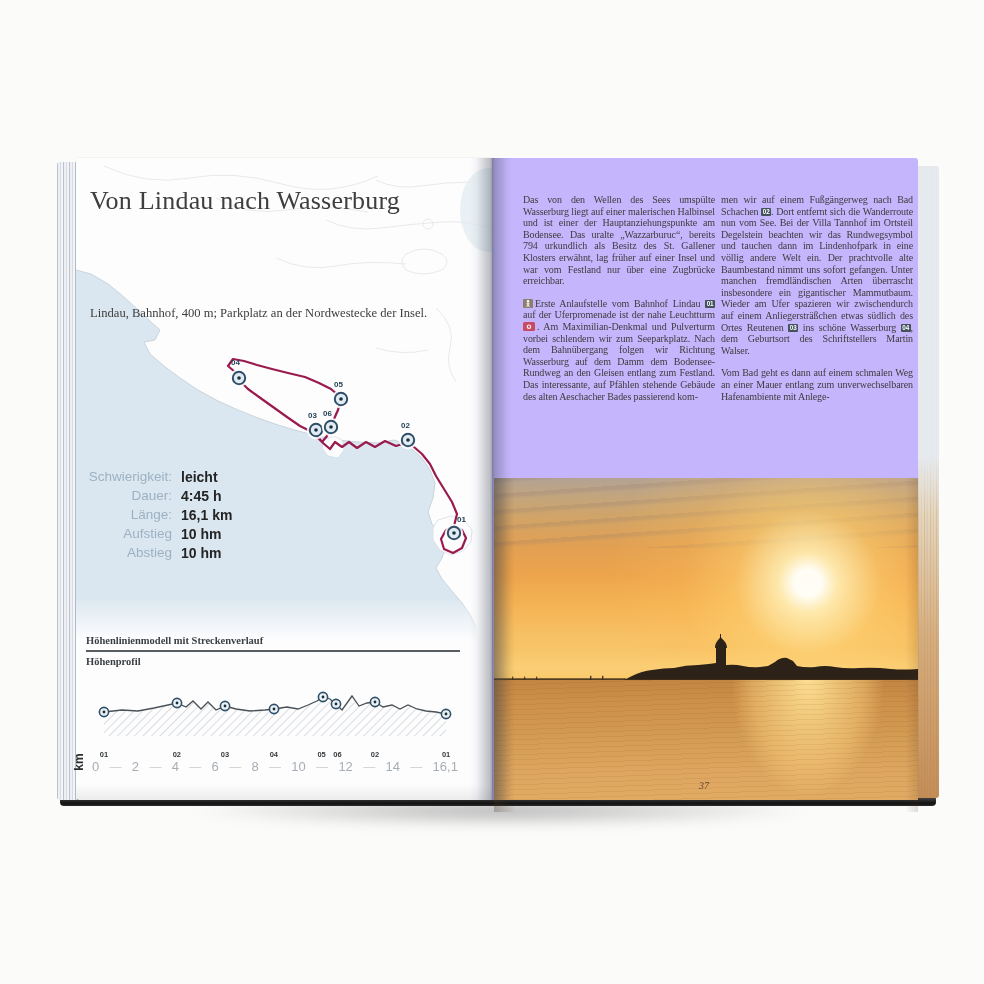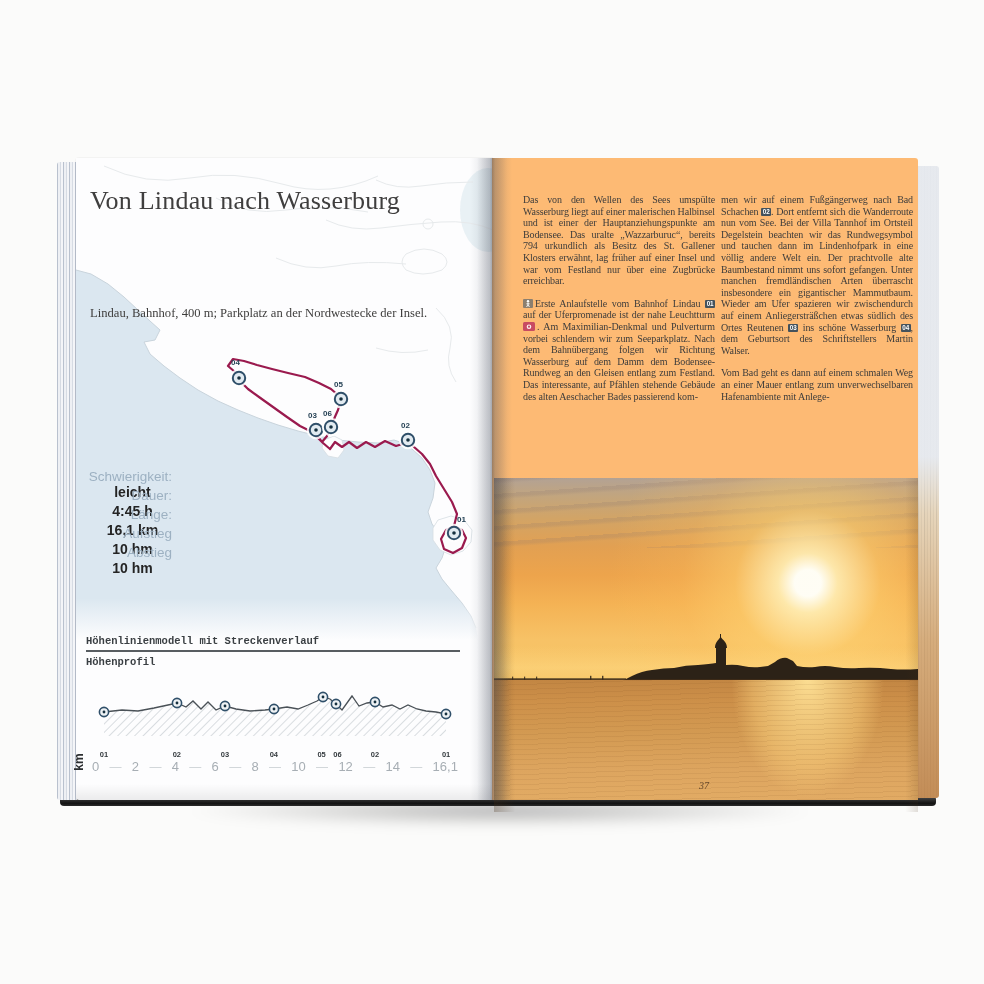--- a/index.html
+++ b/index.html
@@ -17,36 +17,36 @@
     background:
       linear-gradient(180deg, rgba(230,233,238,.95) 0 46%, rgba(222,190,140,.55) 55%, rgba(205,150,85,.75) 75%, rgba(190,130,70,.9) 100%),
       repeating-linear-gradient(90deg,#c3c9d2 0 1px,#edeff2 1px 3px,#d8dce2 3px 4px,#f2f3f6 4px 6px);}
   .page{position:absolute;top:158px;height:642px;background:#fdfdfe;}
   .page-left{left:76px;width:416px;border-radius:3px 0 0 3px;
     box-shadow:0 0 0 1px rgba(0,0,0,.03);}
   .page-left::after{content:"";position:absolute;right:0;top:0;bottom:0;width:22px;
     background:linear-gradient(270deg,rgba(90,100,115,.22),rgba(90,100,115,0));}
   .page-left::before{content:"";position:absolute;left:0;right:0;bottom:0;height:16px;
     background:linear-gradient(0deg,rgba(0,0,0,.07),rgba(0,0,0,0));}
-  .page-right{left:492px;width:426px;border-radius:0 3px 3px 0;background:#fdba74;}
+  .page-right{left:492px;width:426px;border-radius:0 3px 3px 0;background:#c4b5fd;}
   .page-right::before{content:"";position:absolute;left:0;top:0;bottom:0;width:20px;z-index:5;
     background:linear-gradient(90deg,rgba(80,90,105,.28),rgba(80,90,105,0));pointer-events:none;}
   .gutter{position:absolute;left:477px;top:158px;width:30px;height:642px;z-index:6;pointer-events:none;
     background:linear-gradient(90deg,rgba(60,65,80,0),rgba(60,65,80,.20) 42%,rgba(40,45,60,.30) 50%,rgba(60,65,80,.16) 60%,rgba(60,65,80,0));}
   
   .map-svg{position:absolute;left:0;top:0;}
   .lp-title{position:absolute;left:14px;top:28px;width:392px;font-size:26px;color:#3f3e3e;
     letter-spacing:.2px;z-index:2;}
   .lp-block{position:absolute;left:14px;width:360px;font-size:12.6px;line-height:15.6px;color:#3e3d3c;z-index:2;}
   .lp-head{display:block;}
   .stats{position:absolute;left:8px;top:311px;z-index:2;font-family:"Liberation Sans",sans-serif;}
-  .stat-row{display:flex;align-items:center;height:19px;flex-direction:column;}
+  .stat-row{display:flex;align-items:flex-start;height:19px;}
   .stat-label{width:88px;text-align:right;color:#9db1c2;font-size:13.5px;}
   .stat-value{margin-left:9px;color:#242424;font-size:14px;font-weight:bold;}
-  .sec-label{position:absolute;left:10px;z-index:2;font-family:Liberation Mono, monospace;
+  .sec-label{position:absolute;left:10px;z-index:2;font-family:Liberation Serif, serif;
     font-size:10.5px;font-weight:bold;color:#3a3f43;}
   .sec-rule{position:absolute;left:10px;top:492px;width:374px;height:1.5px;background:#585d61;z-index:2;}
   .chart{position:absolute;left:8px;top:526px;z-index:2;}
   .wp-axis{position:absolute;left:8px;top:592px;width:376px;height:9px;z-index:2;}
   .wp-axis span{position:absolute;transform:translateX(-50%);font-family:"Liberation Sans",sans-serif;
     font-size:7.5px;font-weight:bold;color:#343a3e;}
   .km-row{position:absolute;left:16px;top:601px;width:366px;display:flex;justify-content:space-between;
     align-items:baseline;z-index:2;font-family:"Liberation Sans",sans-serif;font-size:13px;color:#a7aeb4;}
   .km-row .dash{color:#cdd2d6;font-size:12px;}
   .km-label{position:absolute;left:-6px;top:597px;z-index:2;font-family:"Liberation Sans",sans-serif;

